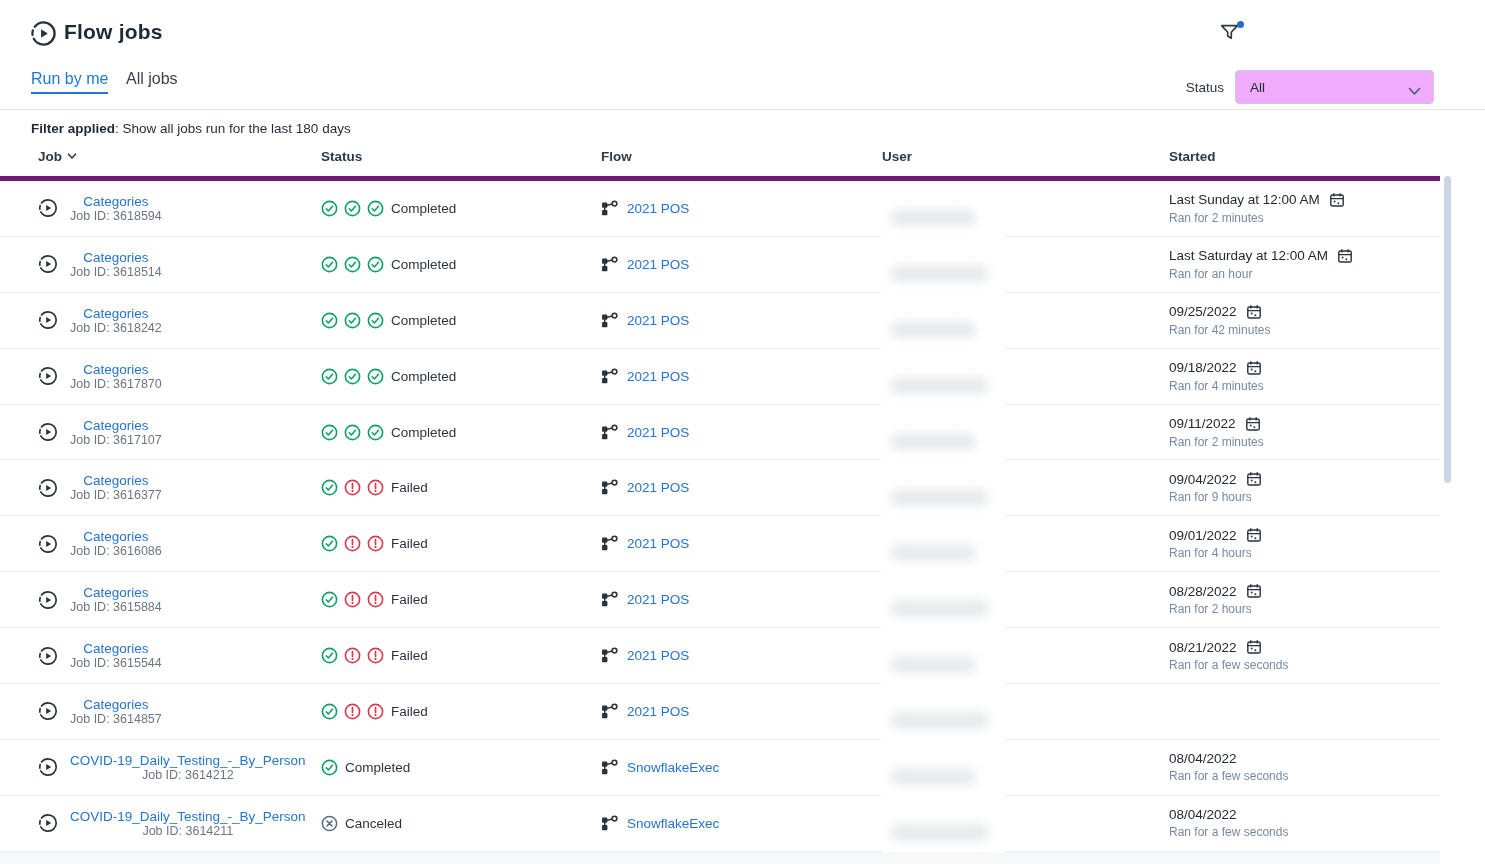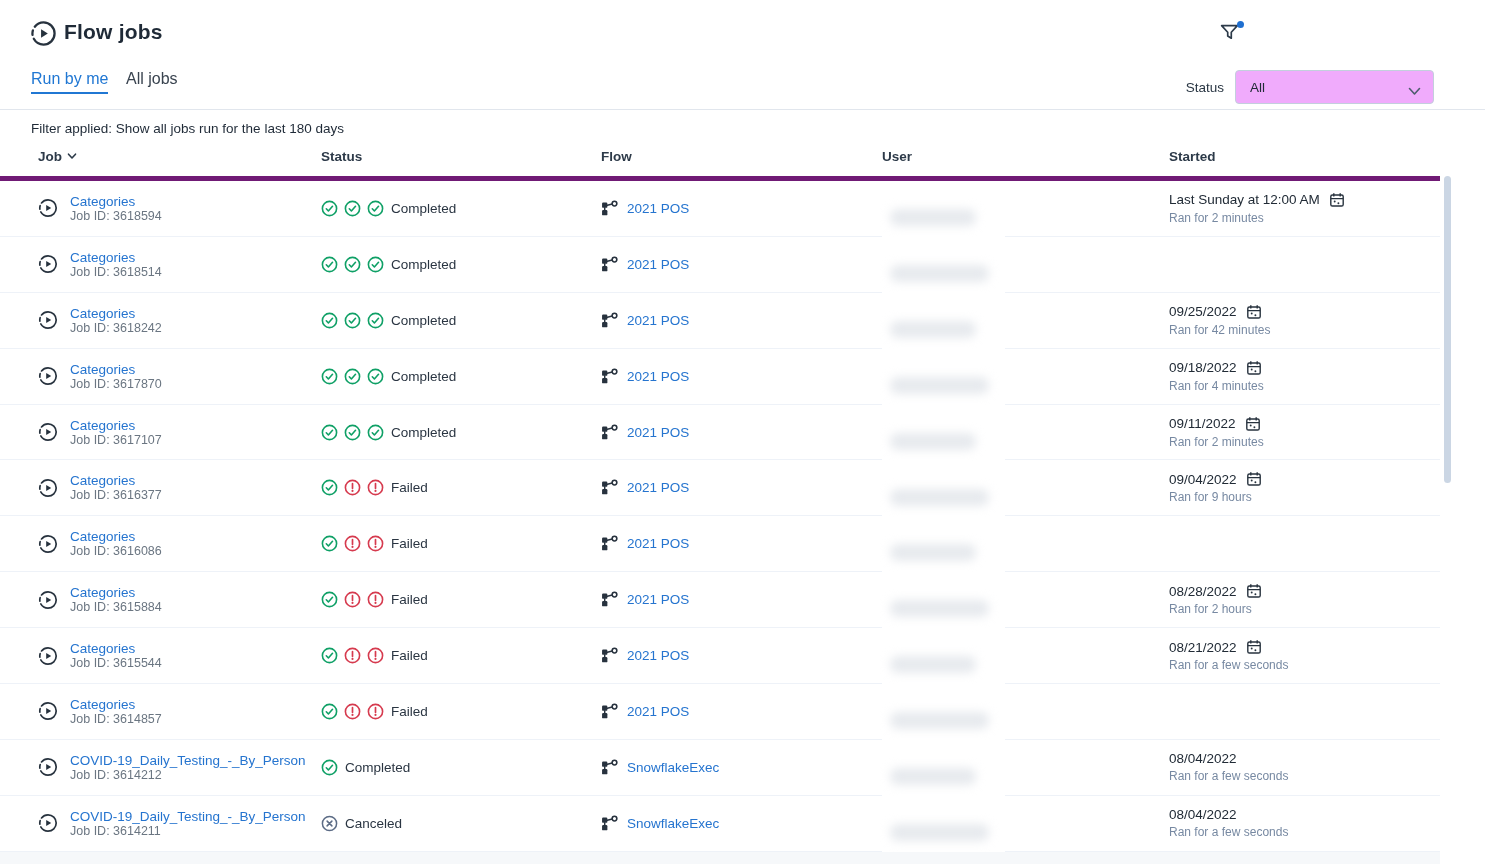--- a/index.html
+++ b/index.html
@@ -29,33 +29,33 @@
   .tab.active::after { content:""; position:absolute; left:0; right:0; top:22px; height:2px; background:#2077d3; }
 
   
   .status-label { position:absolute; left:1040px; top:80px; width:184px; text-align:right; font-size:13.5px; color:#2a3744; }
   .status-select { position:absolute; left:1235px; top:70px; width:199px; height:34px; border:1px solid #c3cfdd;
     border-radius:4px; background:#f0abfc; display:flex; align-items:center; padding:0 14px; font-size:13.5px; color:#212b36; cursor:pointer; }
   .status-select .chev { position:absolute; right:12px; top:13px; }
 
   
   .filter-note { position:absolute; left:31px; top:121px; font-size:13.5px; color:#1f2a37; }
-  .filter-note b { font-weight:400; }
+  .filter-note b { font-weight:700; }
 
   
   .thead { position:absolute; left:0; top:149px; width:1440px; height:32px;
     display:grid; grid-template-columns:283px 280px 281px 287px 1fr; padding-left:38px;
     align-items:start; border-bottom:5px solid #701a75; font-size:13.5px; font-weight:700; color:#2d3a49; }
   .th { display:flex; align-items:center; gap:5px; }
   .th-job { cursor:pointer; }
   .rows { position:absolute; left:0; top:181px; width:1440px; }
   .row { display:grid; grid-template-columns:283px 280px 281px 287px 1fr; padding-left:38px;
     height:55.9px; align-items:center; border-bottom:1px solid #eef2f8; }
   .cell-job { display:flex; align-items:center; gap:12px; }
-  .job-text { display:flex; flex-direction:column; gap:0; }
+  .job-text { display:flex; flex-direction:column; gap:0;text-align:center; }
   a.blue-link { color:#2574cf; text-decoration:none; font-size:13.5px; cursor:pointer; }
   .job-id { font-size:12.5px; color:#6b7682; }
   .cell-status { display:flex; align-items:center; gap:7px; font-size:13.5px; color:#2a3542; }
   .cell-flow { display:flex; align-items:center; gap:9px; }
   .cell-started { display:flex; flex-direction:column; gap:3px; }
   .started-line { display:flex; align-items:center; gap:9px; font-size:13.5px; color:#212b36; }
   .duration { font-size:12px; color:#7789a2; }
   .status-icons { display:flex; align-items:center; gap:6px; }
 
   
@@ -214,20 +214,34 @@
         <svg width="17" height="17" viewBox="0 0 16 16">
           <rect x="1" y="2.4" width="5" height="5" rx="1.1" fill="#27323e"></rect>
           <rect x="1" y="9.4" width="5" height="5" rx="1.1" fill="#27323e"></rect>
           <circle cx="12.7" cy="3.4" r="2.2" fill="none" stroke="#27323e" stroke-width="1.5"></circle>
           <path d="M3.5 7.4v2M6 4.9l4.5-1.2" fill="none" stroke="#27323e" stroke-width="1.4" stroke-linecap="round"></path>
         </svg>
       </span>
       <a class="blue-link" href="#">2021 POS</a>
     </div>
     <div class="cell-user"></div>
+    <div class="cell-started">
+      <span class="started-line">
+        <span>Last Saturday at 12:00 AM</span>
+        <span style="display:flex;">
+          <svg width="16" height="16" viewBox="0 0 16 16" fill="none" stroke="#27323e" stroke-width="1.4">
+            <rect x="1.8" y="3" width="12.4" height="11" rx="1.6"></rect>
+            <path d="M4.8 1.3v3.2M11.2 1.3v3.2M1.8 6.6h12.4"></path>
+            <circle cx="5.7" cy="9.5" r=".95" fill="#27323e" stroke="none"></circle>
+            <circle cx="9.4" cy="11.3" r=".95" fill="#27323e" stroke="none"></circle>
+          </svg>
+        </span>
+      </span>
+      <span class="duration">Ran for an hour</span>
+    </div>
   </div>
 
   <div class="row">
     <div class="cell-job">
       <span style="display:flex;">
         <svg width="20" height="20" viewBox="0 0 20 20">
           <circle cx="10" cy="10" r="8.2" fill="none" stroke="#27323e" stroke-width="1.7" stroke-dasharray="21.5 3 3.5 3 20.5" stroke-linecap="round"></circle>
           <path d="M8.2 6.9l5 3.1-5 3.1z" fill="#27323e"></path>
         </svg>
       </span>
@@ -494,20 +508,34 @@
         <svg width="17" height="17" viewBox="0 0 16 16">
           <rect x="1" y="2.4" width="5" height="5" rx="1.1" fill="#27323e"></rect>
           <rect x="1" y="9.4" width="5" height="5" rx="1.1" fill="#27323e"></rect>
           <circle cx="12.7" cy="3.4" r="2.2" fill="none" stroke="#27323e" stroke-width="1.5"></circle>
           <path d="M3.5 7.4v2M6 4.9l4.5-1.2" fill="none" stroke="#27323e" stroke-width="1.4" stroke-linecap="round"></path>
         </svg>
       </span>
       <a class="blue-link" href="#">2021 POS</a>
     </div>
     <div class="cell-user"></div>
+    <div class="cell-started">
+      <span class="started-line">
+        <span>09/01/2022</span>
+        <span style="display:flex;">
+          <svg width="16" height="16" viewBox="0 0 16 16" fill="none" stroke="#27323e" stroke-width="1.4">
+            <rect x="1.8" y="3" width="12.4" height="11" rx="1.6"></rect>
+            <path d="M4.8 1.3v3.2M11.2 1.3v3.2M1.8 6.6h12.4"></path>
+            <circle cx="5.7" cy="9.5" r=".95" fill="#27323e" stroke="none"></circle>
+            <circle cx="9.4" cy="11.3" r=".95" fill="#27323e" stroke="none"></circle>
+          </svg>
+        </span>
+      </span>
+      <span class="duration">Ran for 4 hours</span>
+    </div>
   </div>
 
   <div class="row">
     <div class="cell-job">
       <span style="display:flex;">
         <svg width="20" height="20" viewBox="0 0 20 20">
           <circle cx="10" cy="10" r="8.2" fill="none" stroke="#27323e" stroke-width="1.7" stroke-dasharray="21.5 3 3.5 3 20.5" stroke-linecap="round"></circle>
           <path d="M8.2 6.9l5 3.1-5 3.1z" fill="#27323e"></path>
         </svg>
       </span>

